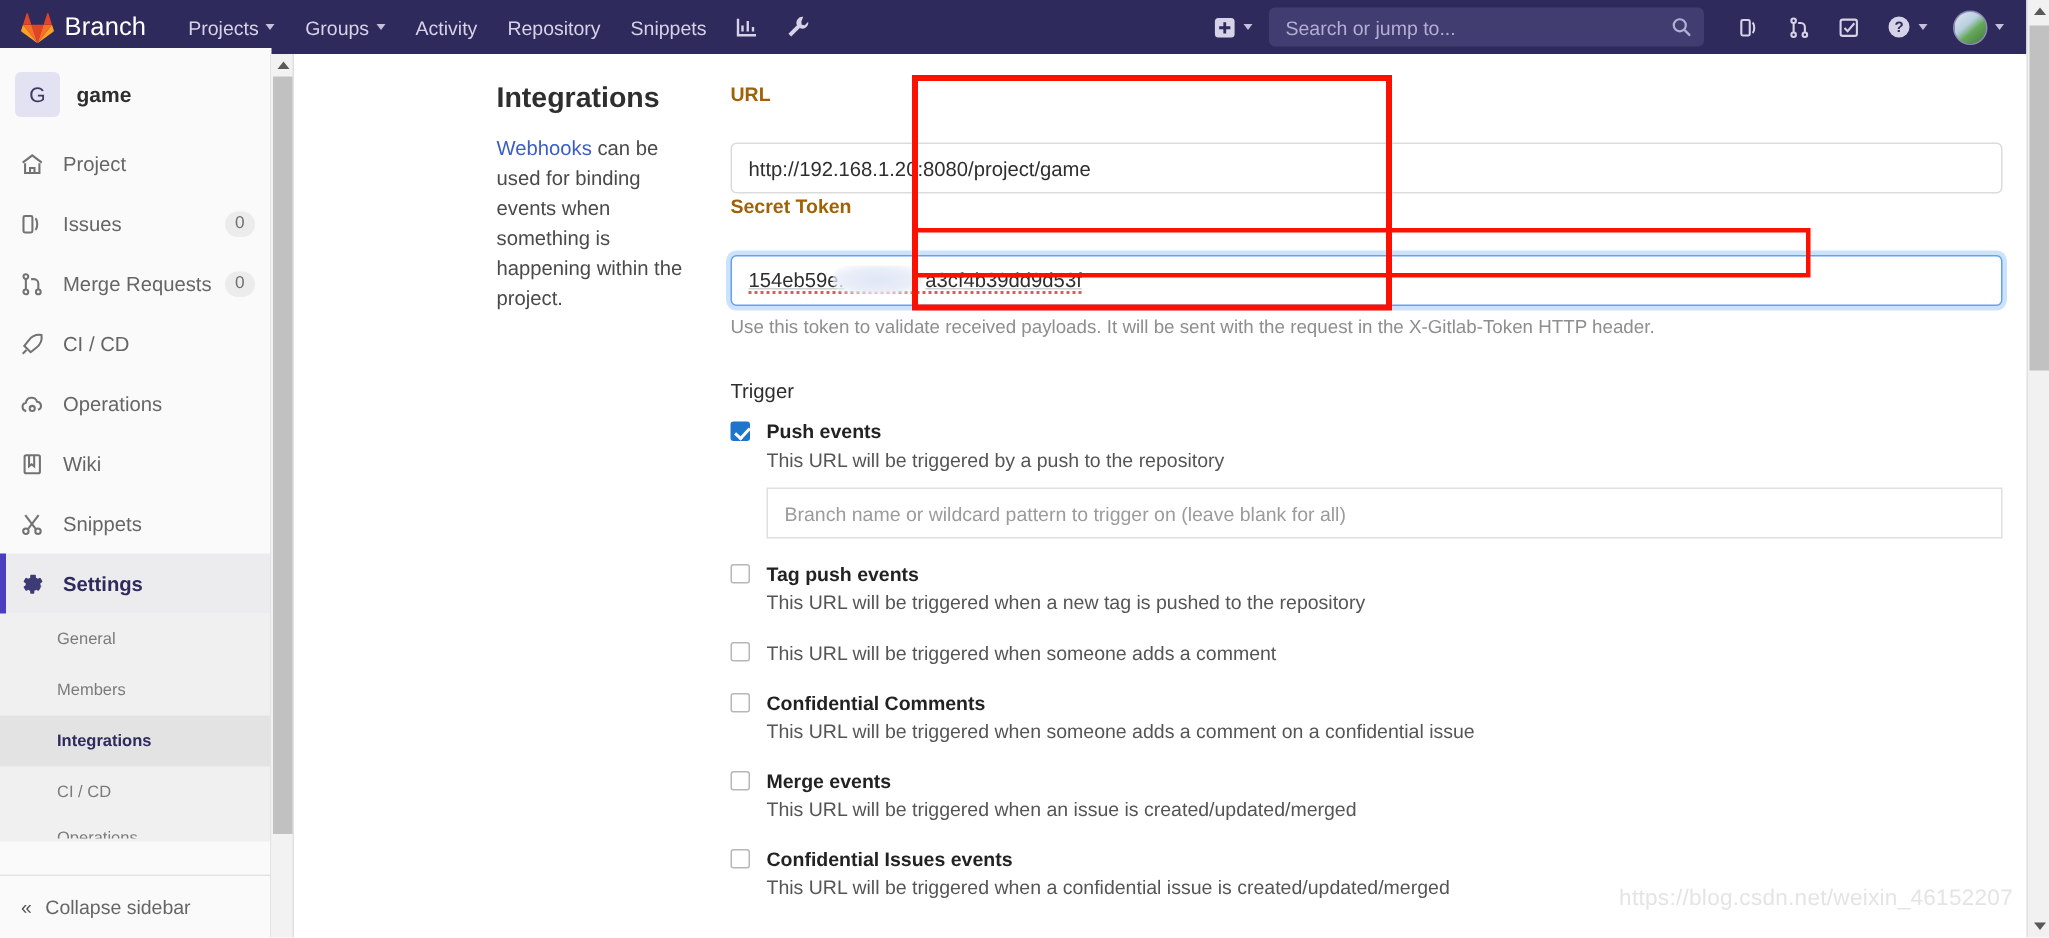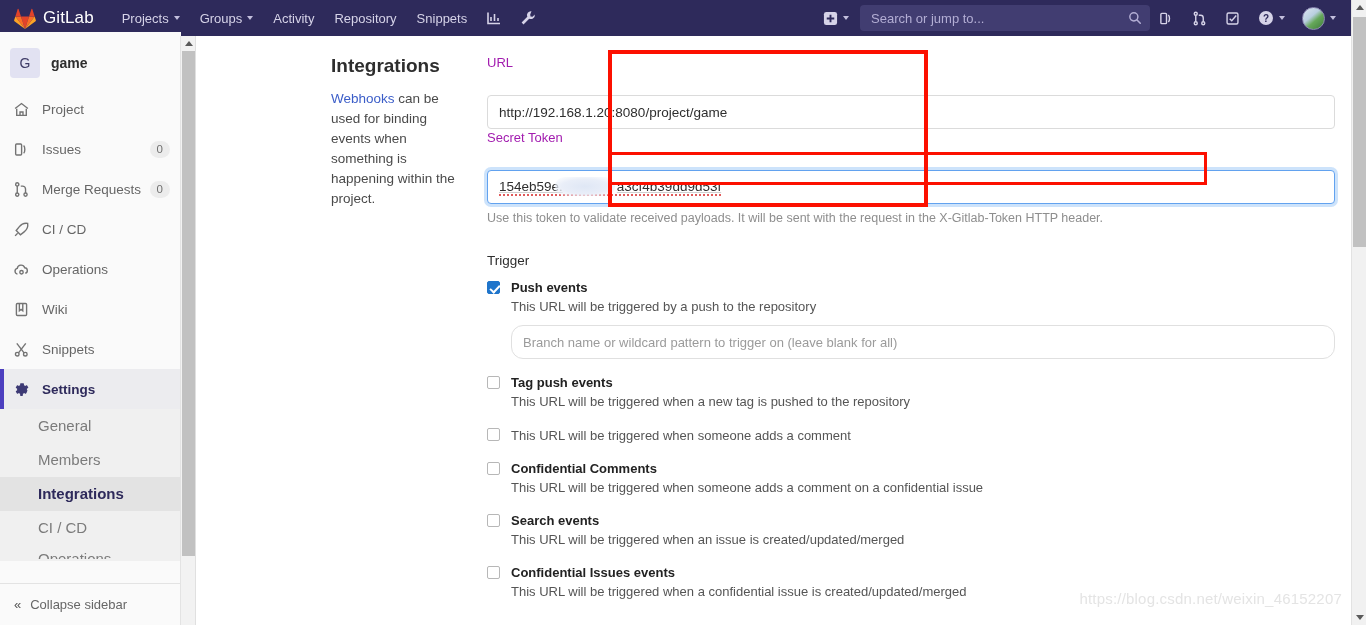--- a/index.html
+++ b/index.html
@@ -40,21 +40,21 @@
     border-top: 4px solid #c3bfdd;
   }
   .nav-icon-btn {
     height: 36px; display: flex; align-items: center; padding: 0 9px; cursor: pointer;
   }
   .nav-right {
     margin-left: auto; display: flex; align-items: center; height: 36px; padding-right: 10px;
   }
   #search-box {
     width: 290px; height: 26px; background: #413d71; border-radius: 4px;
-    display: flex; align-items: center; padding: 0 8px 0 11px; margin: 0 0 0 2px;
+    display: flex; align-items: center; padding: 0 8px 0 11px; margin: 0 14px 0 2px;
     cursor: text;
   }
   #search-input-text {
     color: #b3aed4; font-size: 13px; flex: 1; user-select: none;
   }
   .avatar-wrap { display: flex; align-items: center; padding: 0 5px 0 8px; cursor: pointer; }
   .avatar {
     width: 23px; height: 23px; border-radius: 50%;
     background: linear-gradient(140deg,#dfe8f2 0%,#b9cfe0 40%,#66a85a 60%,#3d7a3a 100%);
     border: 1px solid #8f8ab5; display: block;
@@ -90,21 +90,21 @@
     padding: 1px 7px; line-height: 15px;
   }
   .nav-item.active-parent {
     background: #ececef; color: #2e2a5b; font-weight: 600;
   }
   .nav-item.active-parent::before {
     content:''; position: absolute; left:0; top:0; bottom:0; width: 4px; background:#4c3fbf;
   }
   .subnav { background: #f0f0f0; padding-bottom: 2px; }
   .subnav-item {
-    display: block; padding: 8px 10px 8px 38px; font-size: 15px; color: #7b7b7b; cursor: pointer;
+    display: block; padding: 8px 10px 8px 38px; font-size: 11px; color: #7b7b7b; cursor: pointer;
     line-height: 18px;
   }
   .subnav-item.active {
     background: #e3e3e3; color: #2e2a5b; font-weight: 600;
   }
   .subnav-item.clipped { height: 14px; overflow: hidden; padding-top: 5px; }
   #collapse-row {
     position: absolute; bottom: 0; left: 0; right: 0; height: 42px;
     border-top: 1px solid #e3e3e3; background: #fafafa;
     display: flex; align-items: center; padding-left: 14px;
@@ -136,21 +136,21 @@
   .col-left { width: 290px; padding: 0 24px 0 134px; flex: 0 0 auto; }
   .col-right { flex: 1; padding-right: 5px; }
   h1.page-title {
     font-size: 19px; font-weight: 600; color: #2e2e2e; margin: 0 0 11px 0; line-height: 24px;
   }
   .lead {
     font-size: 13.5px; color: #4a4a4a; line-height: 20px; margin: 0;
   }
   .lead a { color: #3b5dc8; text-decoration: none; }
   .field-label {
-    display: block; font-size: 13px; color: #a21caf; font-weight: 400;
+    display: block; font-size: 13px; color: #a16207; font-weight: 700;
     margin: 0 0 6px 0; line-height: 17px;
   }
   .text-input {
     width: 100%; height: 34px; border: 1px solid #dbdbdb; border-radius: 4px;
     background: #fff; font-size: 13.5px; color: #2e2e2e;
     padding: 0 11px; display: flex; align-items: center; cursor: text; margin-top: 24px;
   }
   .text-input.focused {
     border-color: #62a2ef;
     box-shadow: 0 0 0 3px rgba(111,176,243,.35);
@@ -183,21 +183,21 @@
     background: #1f75cb; border-color: #1f75cb;
   }
   .cb.checked::after {
     content: ''; position: absolute; left: 3.5px; top: .5px;
     width: 4px; height: 8px; border: solid #fff; border-width: 0 2px 2px 0;
     transform: rotate(43deg);
   }
   .trig-title { font-size: 13px; font-weight: 700; color: #222; line-height: 17px; }
   .trig-desc { font-size: 13px; color: #555; line-height: 19px; margin-top: 1px; }
   .branch-input {
-    margin-top: 9px; width: 100%; height: 32px; border: 1px solid #e0e0e0; border-radius: 12px;
+    margin-top: 9px; width: 100%; height: 32px; border: 1px solid #e0e0e0; border-radius: 0;
     display: flex; align-items: center; padding: 16px 11px; font-size: 13px; color: #9b9b9b;
     cursor: text;
   }
 
   
   .redbox {
     position: absolute; border: 4px solid #fc1000; z-index: 60; pointer-events: none;
   }
   #redbox-url   { left: 608px; top: 50px;  width: 320px; height: 157px; }
   #redbox-token { left: 608px; top: 152px; width: 599px; height: 33px; border-width: 3px; }
@@ -240,21 +240,21 @@
   <a class="nav-brand">
     <svg class="gl-logo" viewBox="0 0 36 34">
       <path fill="#e24329" d="M18 34 L24.6 13.6 H11.4 Z"></path>
       <path fill="#fc6d26" d="M18 34 L11.4 13.6 H2.2 Z"></path>
       <path fill="#fca326" d="M2.2 13.6 L0.2 19.8 a1.4 1.4 0 0 0 .5 1.6 L18 34 Z"></path>
       <path fill="#e24329" d="M2.2 13.6 H11.4 L7.4 1.4 a.7 .7 0 0 0-1.35 0 Z"></path>
       <path fill="#fc6d26" d="M18 34 L24.6 13.6 H33.8 Z"></path>
       <path fill="#fca326" d="M33.8 13.6 L35.8 19.8 a1.4 1.4 0 0 1-.5 1.6 L18 34 Z"></path>
       <path fill="#e24329" d="M33.8 13.6 H24.6 L28.6 1.4 a.7 .7 0 0 1 1.35 0 Z"></path>
     </svg>
-    <span class="brand-text">GitLab</span>
+    <span class="brand-text">Branch</span>
   </a>
 
   <div class="nav-links">
     <div class="nav-link">
       <span>Projects</span>
       <i class="caret"></i>
     </div>
     <div class="nav-link">
       <span>Groups</span>
       <i class="caret"></i>
@@ -500,21 +500,21 @@
         </div>
 
         <div class="trigger-row">
           <span class="cb"></span>
           <div class="trig-title">Confidential Comments</div>
           <div class="trig-desc">This URL will be triggered when someone adds a comment on a confidential issue</div>
         </div>
 
         <div class="trigger-row">
           <span class="cb"></span>
-          <div class="trig-title">Search events</div>
+          <div class="trig-title">Merge events</div>
           <div class="trig-desc">This URL will be triggered when an issue is created/updated/merged</div>
         </div>
 
         <div class="trigger-row">
           <span class="cb"></span>
           <div class="trig-title">Confidential Issues events</div>
           <div class="trig-desc">This URL will be triggered when a confidential issue is created/updated/merged</div>
         </div>
 
       </div>

